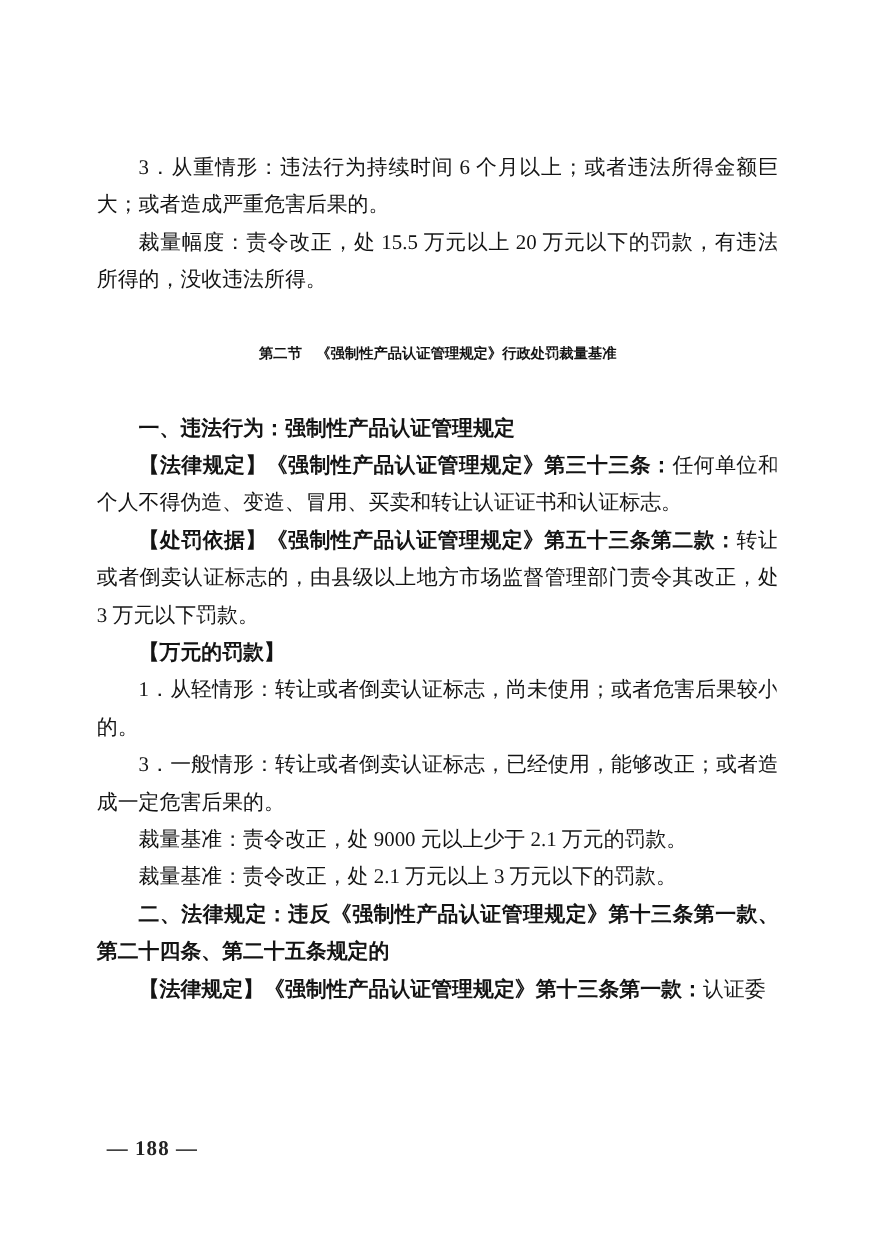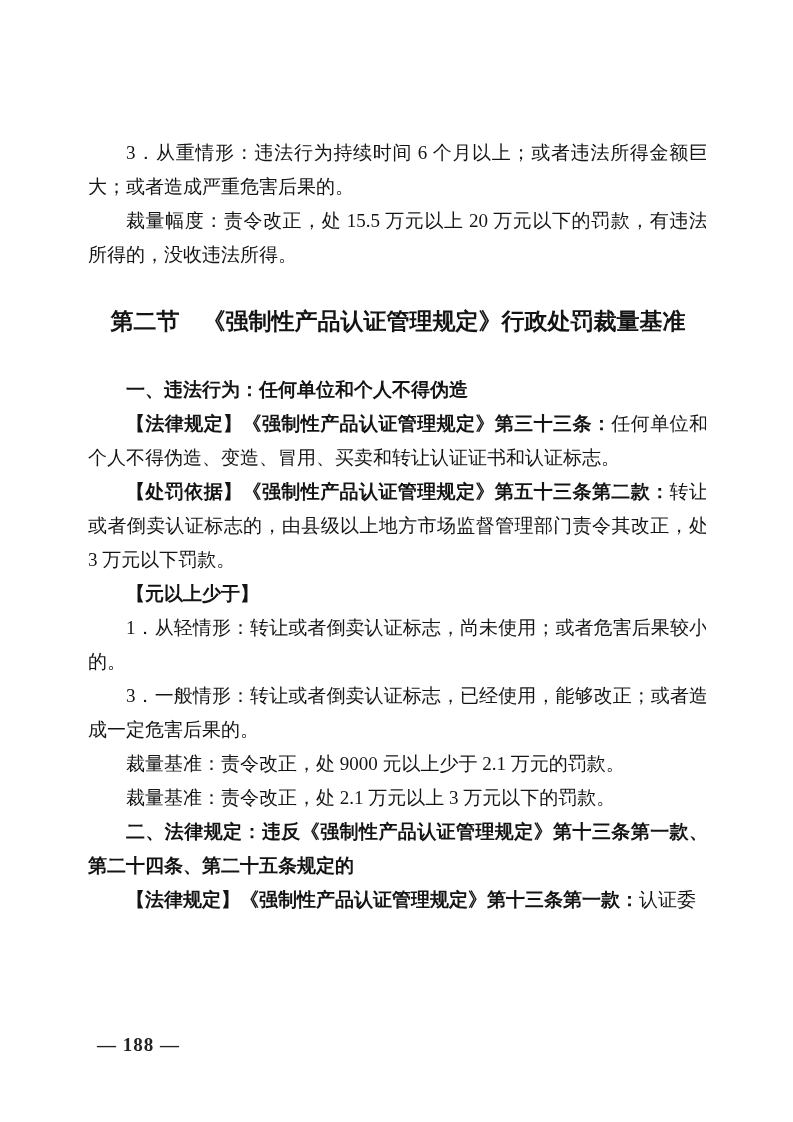--- a/index.html
+++ b/index.html
@@ -34,21 +34,21 @@
     text-align: justify;
     text-indent: 2em;
     font-family: "Liberation Sans", "DejaVu Sans", sans-serif;
     font-weight: 700;
   }
   .section-heading {
     text-align: center;
     text-indent: 0;
     font-family: "Liberation Sans", "DejaVu Sans", sans-serif;
     font-weight: 700;
-    font-size: 23px;
+    font-size: 13px;
     margin-top: 32px !important;
     margin-bottom: 35px !important;
   }
   .run { font-weight: inherit; }
   .run.bold {
     font-family: "Liberation Sans", "DejaVu Sans", sans-serif;
     font-weight: 700;
   }
   .footer {
     position: absolute;
@@ -63,24 +63,24 @@
   }
 </style>
 </head>
 <body>
 
 <div class="page">
   <div class="doc">
       <p class="body"><span class="run">3．从重情形：违法行为持续时间 6 个月以上；或者违法所得金额巨大；或者造成严重危害后果的。</span></p>
       <p class="body"><span class="run">裁量幅度：责令改正，处 15.5 万元以上 20 万元以下的罚款，有违法所得的，没收违法所得。</span></p>
       <p class="section-heading"><span class="run bold">第二节　《强制性产品认证管理规定》行政处罚裁量基准</span></p>
-      <p class="item-heading"><span class="run bold">一、违法行为：任何单位和个人不得伪造</span></p>
+      <p class="item-heading"><span class="run bold">一、违法行为：强制性产品认证管理规定</span></p>
       <p class="body"><span class="run bold">【法律规定】《强制性产品认证管理规定》第三十三条：</span><span class="run">任何单位和个人不得伪造、变造、冒用、买卖和转让认证证书和认证标志。</span></p>
       <p class="body"><span class="run bold">【处罚依据】《强制性产品认证管理规定》第五十三条第二款：</span><span class="run">转让或者倒卖认证标志的，由县级以上地方市场监督管理部门责令其改正，处 3 万元以下罚款。</span></p>
-      <p class="body"><span class="run bold">【元以上少于】</span></p>
+      <p class="body"><span class="run bold">【万元的罚款】</span></p>
       <p class="body"><span class="run">1．从轻情形：转让或者倒卖认证标志，尚未使用；或者危害后果较小的。</span></p>
       <p class="body"><span class="run">3．一般情形：转让或者倒卖认证标志，已经使用，能够改正；或者造成一定危害后果的。</span></p>
       <p class="body"><span class="run">裁量基准：责令改正，处 9000 元以上少于 2.1 万元的罚款。</span></p>
       <p class="body"><span class="run">裁量基准：责令改正，处 2.1 万元以上 3 万元以下的罚款。</span></p>
       <p class="item-heading"><span class="run bold">二、法律规定：违反《强制性产品认证管理规定》第十三条第一款、第二十四条、第二十五条规定的</span></p>
       <p class="body"><span class="run bold">【法律规定】《强制性产品认证管理规定》第十三条第一款：</span><span class="run">认证委</span></p>
     </div>
   <div class="footer">
     <span>— 188 —</span>
   </div>

